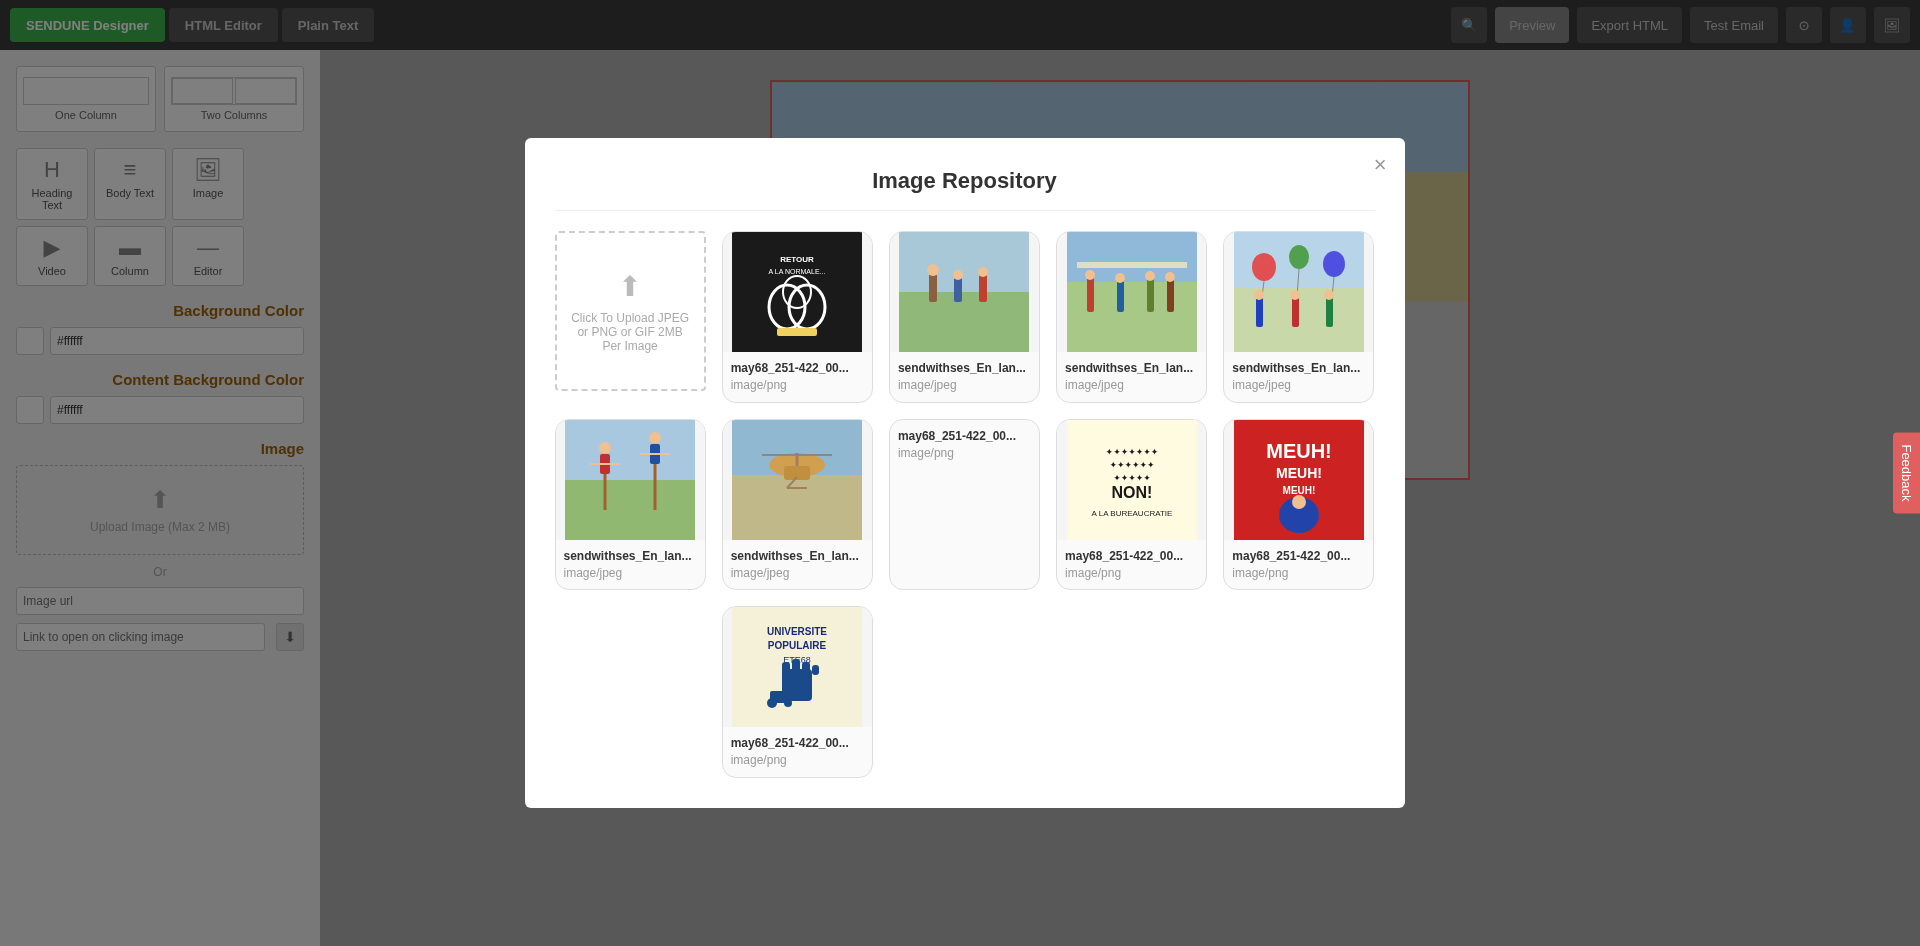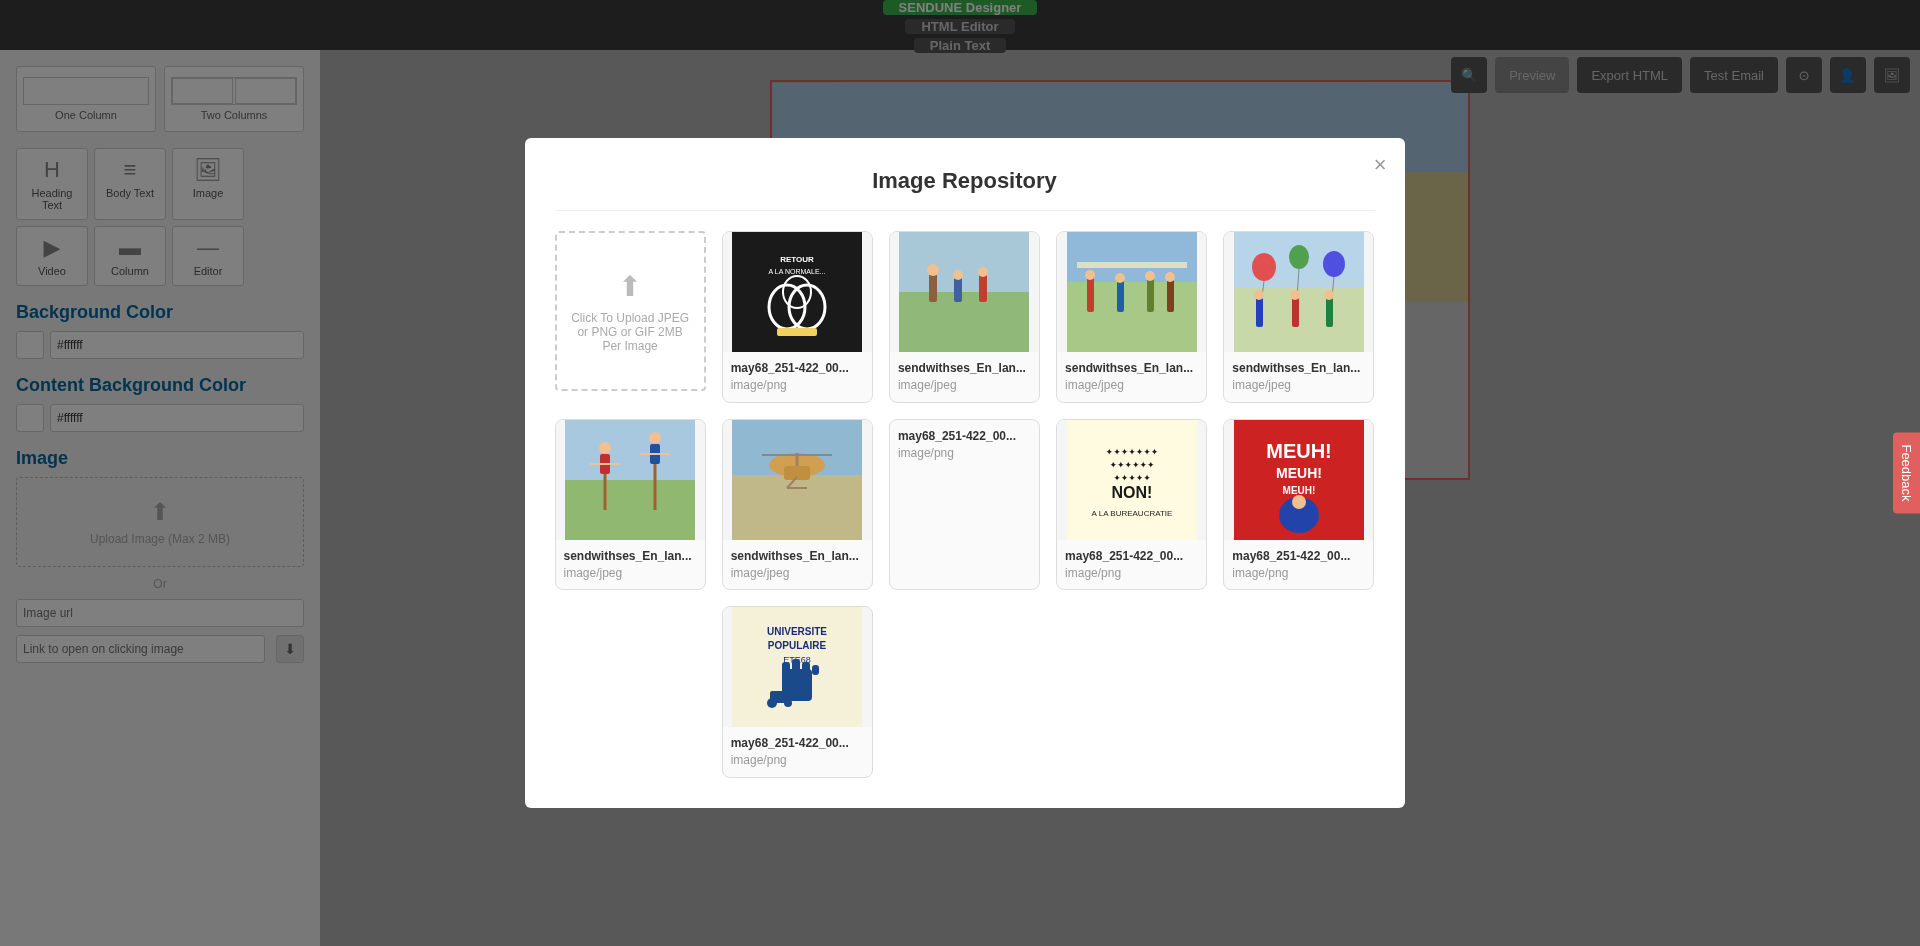--- a/index.html
+++ b/index.html
@@ -3,21 +3,20 @@
   <meta charset="utf-8">
   <style>
     * { box-sizing: border-box; margin: 0; padding: 0; }
     body { font-family: Arial, sans-serif; background: #c8c8c8; width: 1920px; height: 946px; overflow: hidden; position: relative; }
 
     
     .toolbar {
       position: absolute; top: 0; left: 0; right: 0; height: 50px;
       background: #3a3a3a; display: flex; align-items: center; gap: 4px; padding: 0 10px;
       z-index: 10;
-      flex-direction: column;
     }
     .toolbar-btn {
       height: 34px; padding: 0 16px; border: none; border-radius: 4px;
       cursor: pointer; font-size: 13px; font-weight: bold;
     }
     .btn-green { background: #3ab54a; color: white; }
     .btn-dark { background: #555; color: #ccc; }
     .toolbar-right {
       margin-left: auto; display: flex; align-items: center; gap: 8px;
     }
@@ -49,21 +48,21 @@
     .layout-two { display: flex; gap: 2px; }
     .layout-two .col { flex: 1; height: 100%; border: 1px solid #ccc; }
 
     .elements-row { display: flex; flex-wrap: wrap; gap: 6px; }
     .elem-item {
       width: 72px; text-align: center; padding: 8px 4px; border: 1px solid #ccc;
       background: white; border-radius: 3px; cursor: pointer; font-size: 11px; color: #555;
     }
     .elem-icon { font-size: 22px; margin-bottom: 4px; color: #888; }
 
-    .section-label { font-size: 18px; font-weight: bold; color: #0369a1; margin-bottom: 8px; }
+    .section-label { font-size: 15px; font-weight: bold; color: #a16207; margin-bottom: 8px; text-align: right; }
     .color-input-row { display: flex; align-items: center; gap: 6px; margin-bottom: 10px; }
     .color-swatch { width: 28px; height: 28px; border: 1px solid #ccc; border-radius: 3px; background: #ffffff; }
     .text-input {
       flex: 1; height: 28px; border: 1px solid #ccc; border-radius: 3px;
       padding: 0 6px; font-size: 12px; background: white; color: #333;
     }
     .upload-area {
       border: 1px dashed #bbb; border-radius: 4px; padding: 20px;
       text-align: center; color: #aaa; font-size: 12px; cursor: pointer;
       margin-bottom: 10px;
@@ -114,21 +113,21 @@
       margin-bottom: 6px; padding-bottom: 16px; border-bottom: 1px solid #eee;
     }
     .modal-close {
       position: absolute; top: 14px; right: 18px; font-size: 22px;
       color: #999; cursor: pointer; background: none; border: none;
     }
     .image-grid {
       display: grid; grid-template-columns: repeat(5, 1fr); gap: 16px; margin-top: 20px;
     }
     .image-card {
-      border: 1px solid #ddd; border-radius: 8px; overflow: hidden;
+      border: 1px solid #ddd; border-radius: 14px; overflow: hidden;
       cursor: pointer; background: #fafafa;
     }
     .image-card-thumb {
       width: 100%; height: 120px; display: flex; align-items: center; justify-content: center;
       background: #f5f5f5; overflow: hidden;
     }
     .image-card-info {
       padding: 8px 8px; font-size: 12px; color: #666; line-height: 1.4;
     }
     .image-card-info .filename { color: #333; font-weight: bold; white-space: nowrap; overflow: hidden; text-overflow: ellipsis; }

